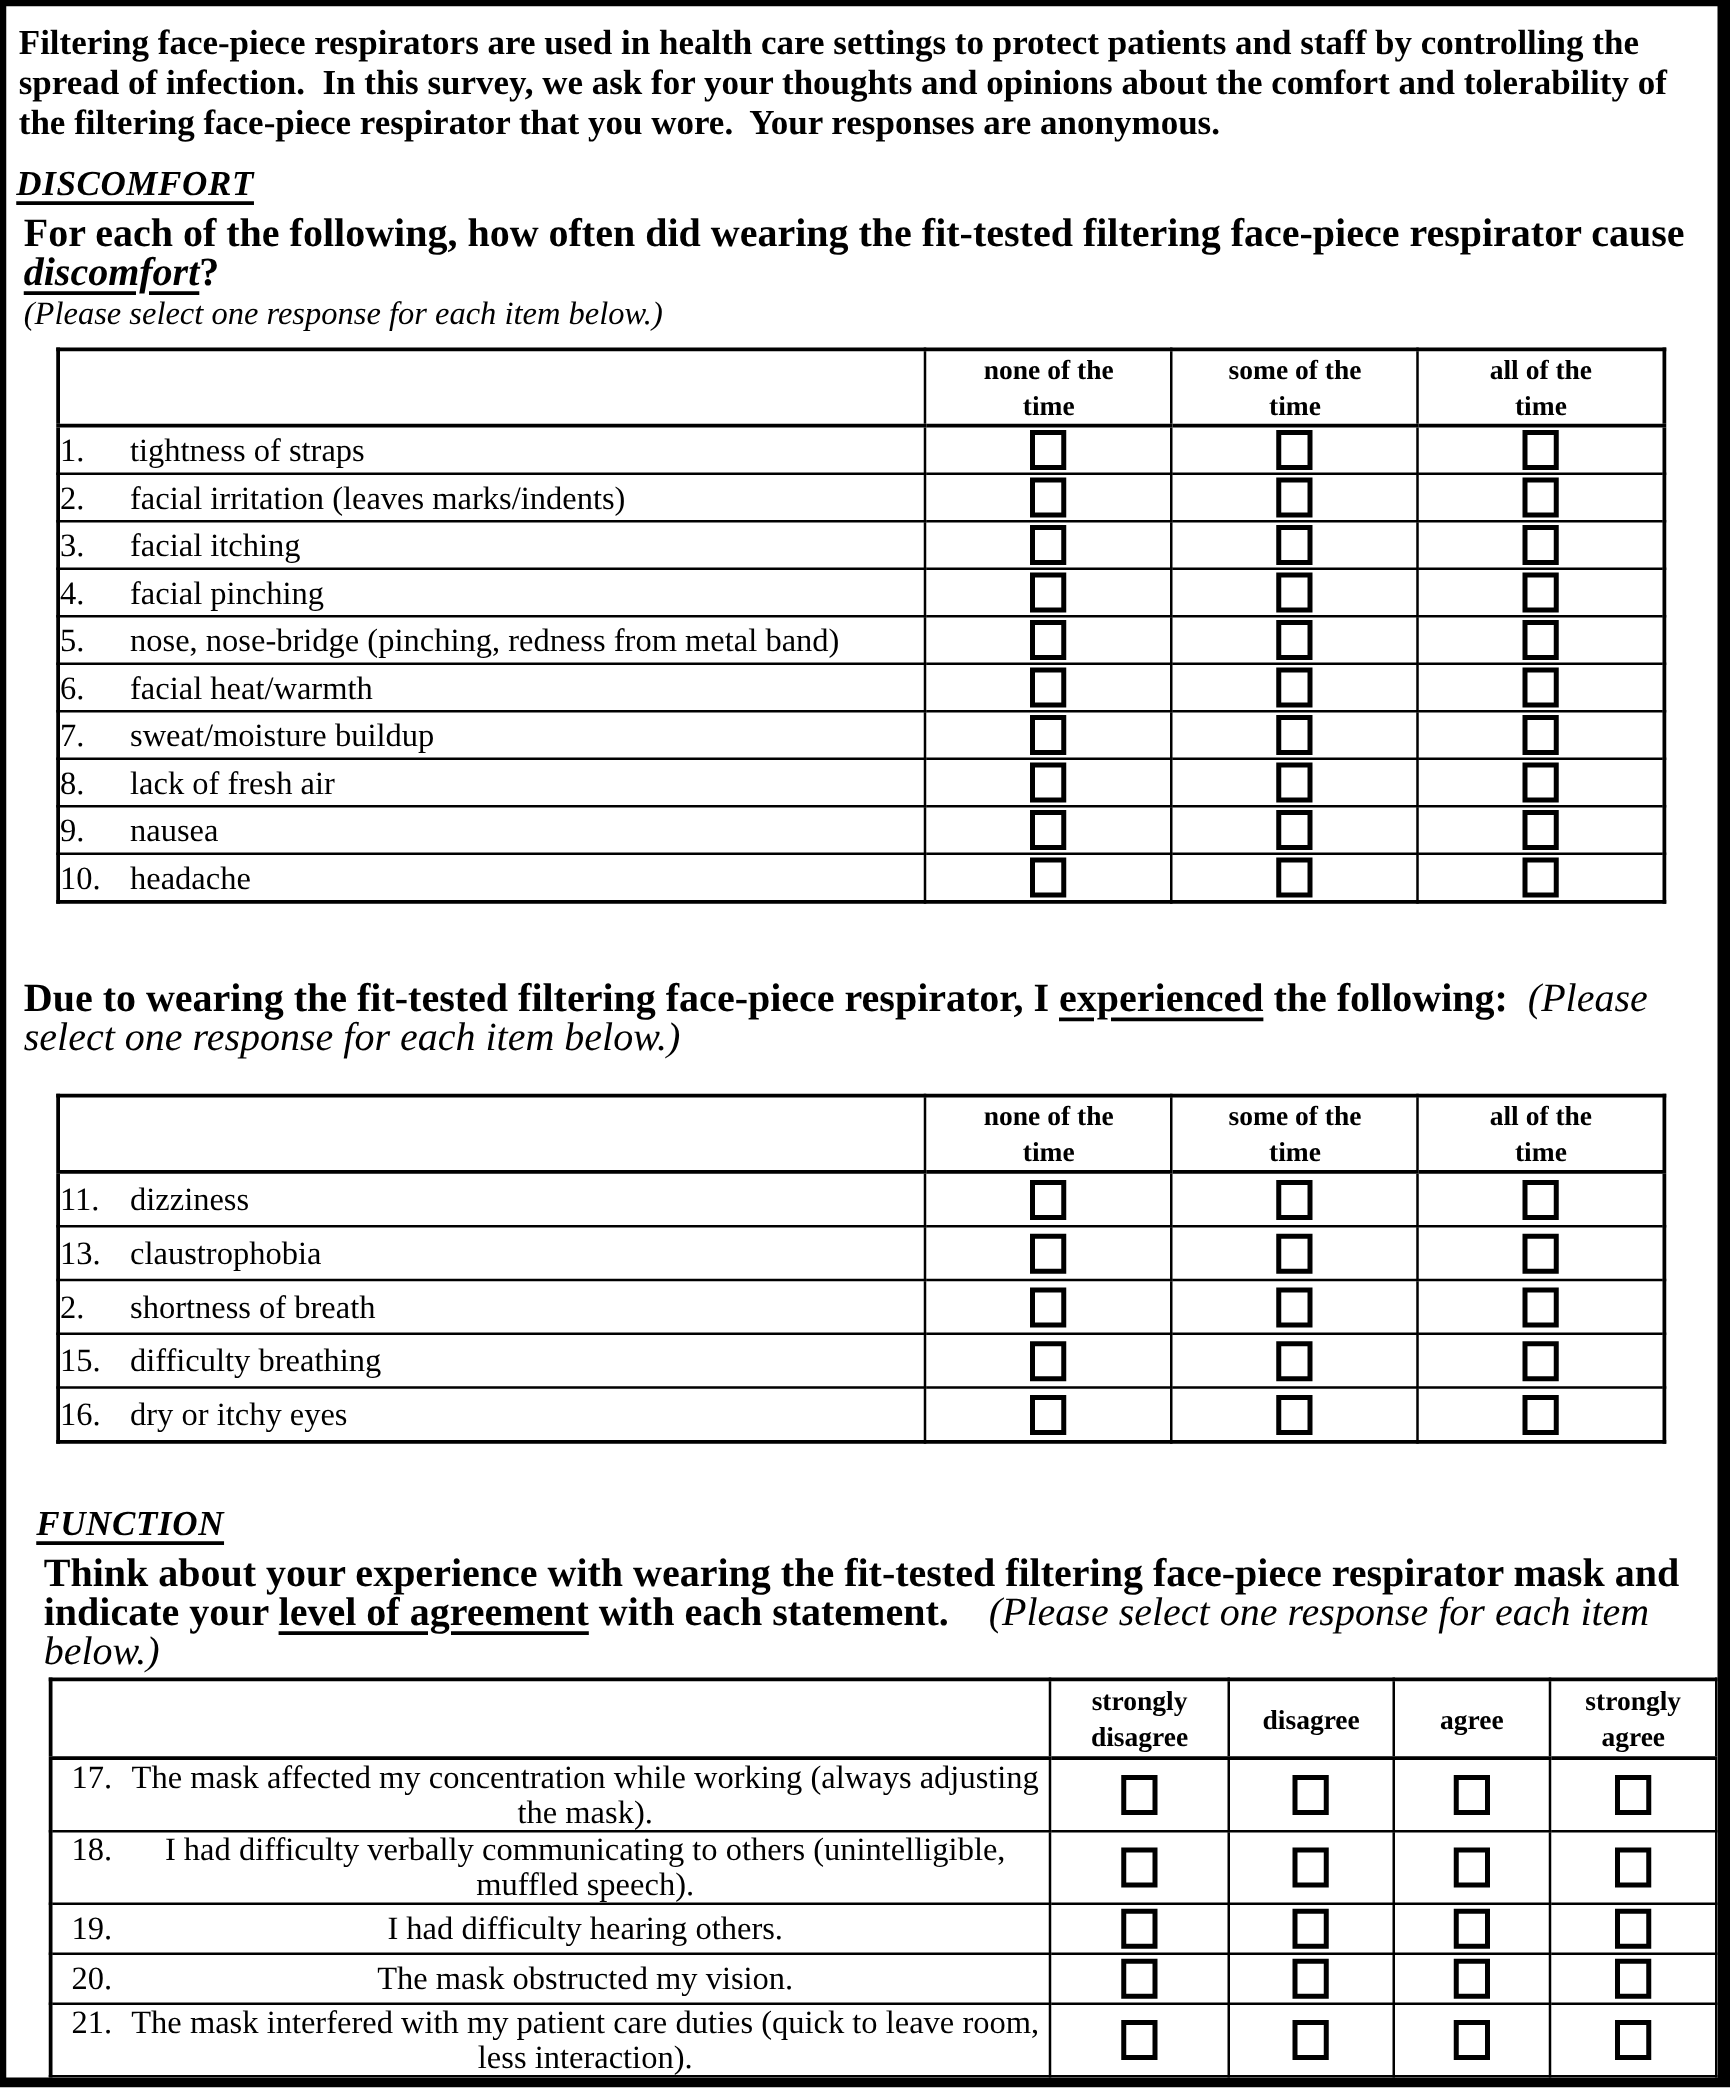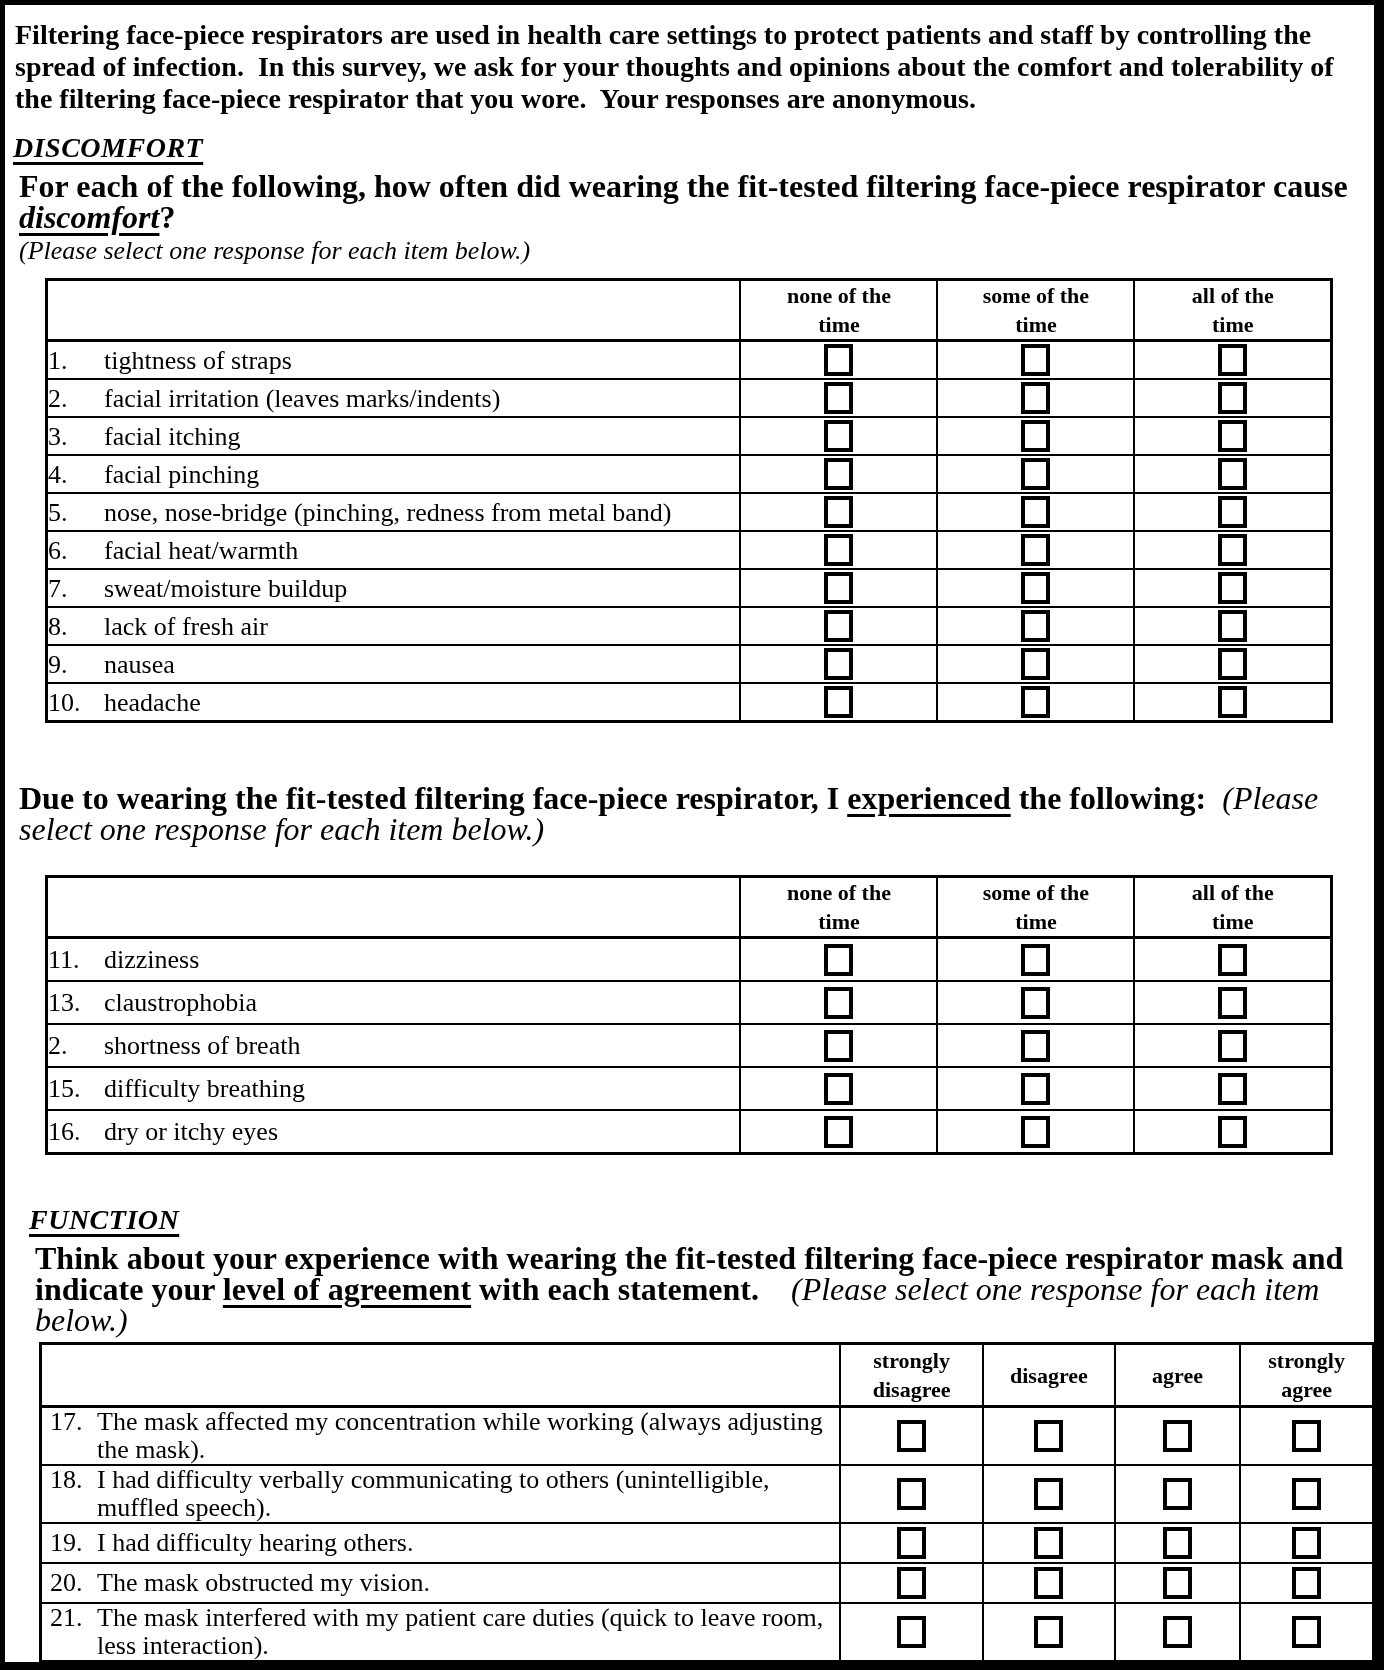--- a/index.html
+++ b/index.html
@@ -83,21 +83,21 @@
     white-space:pre-line;
   }
   #sec0 .qtable thead th, #sec1 .qtable thead th { height:54px; }
   #sec2 .qtable thead th { height:60px; }
   #sec0 .qtable tbody td { height:36px; }
   #sec1 .qtable tbody td { height:41px; }
   #sec2 .qtable tbody td { height:38px; }
   .item-cell { vertical-align:middle; padding:2px 8px 2px 12px; }
   #sec2 .item-cell { padding-left:8px; }
   .item { display:flex; align-items:flex-start; font-size:26px; line-height:29px; }
-  #sec2 .item { line-height:28px; }
+  #sec2 .item { line-height:28px;text-align:center; }
   .num { flex:0 0 56px; }
   #sec2 .num { flex:0 0 47px; }
   .lbl { flex:1 1 auto; }
   .resp-cell { text-align:center; vertical-align:middle; }
   .checkbox {
     display:block; margin:0 auto;
     width:21px; height:24px;
     border:4px solid #000;
     background:#fff;
   }

